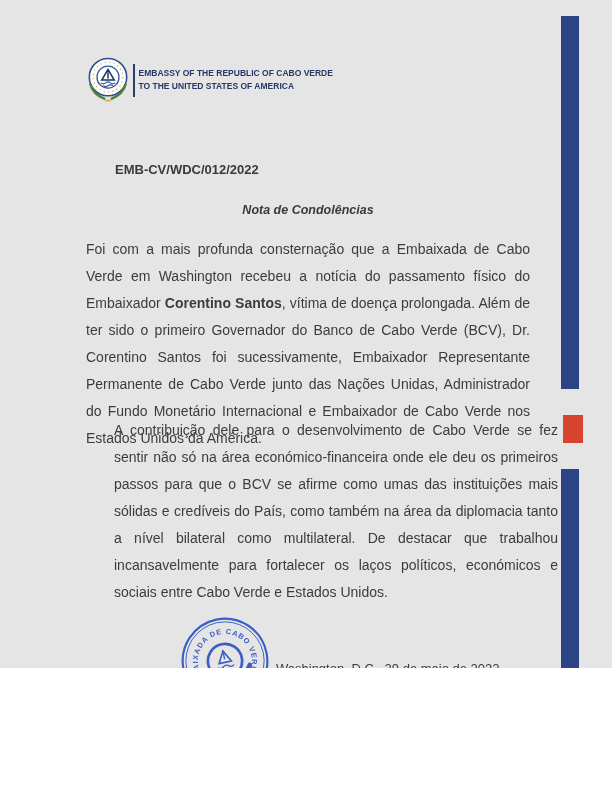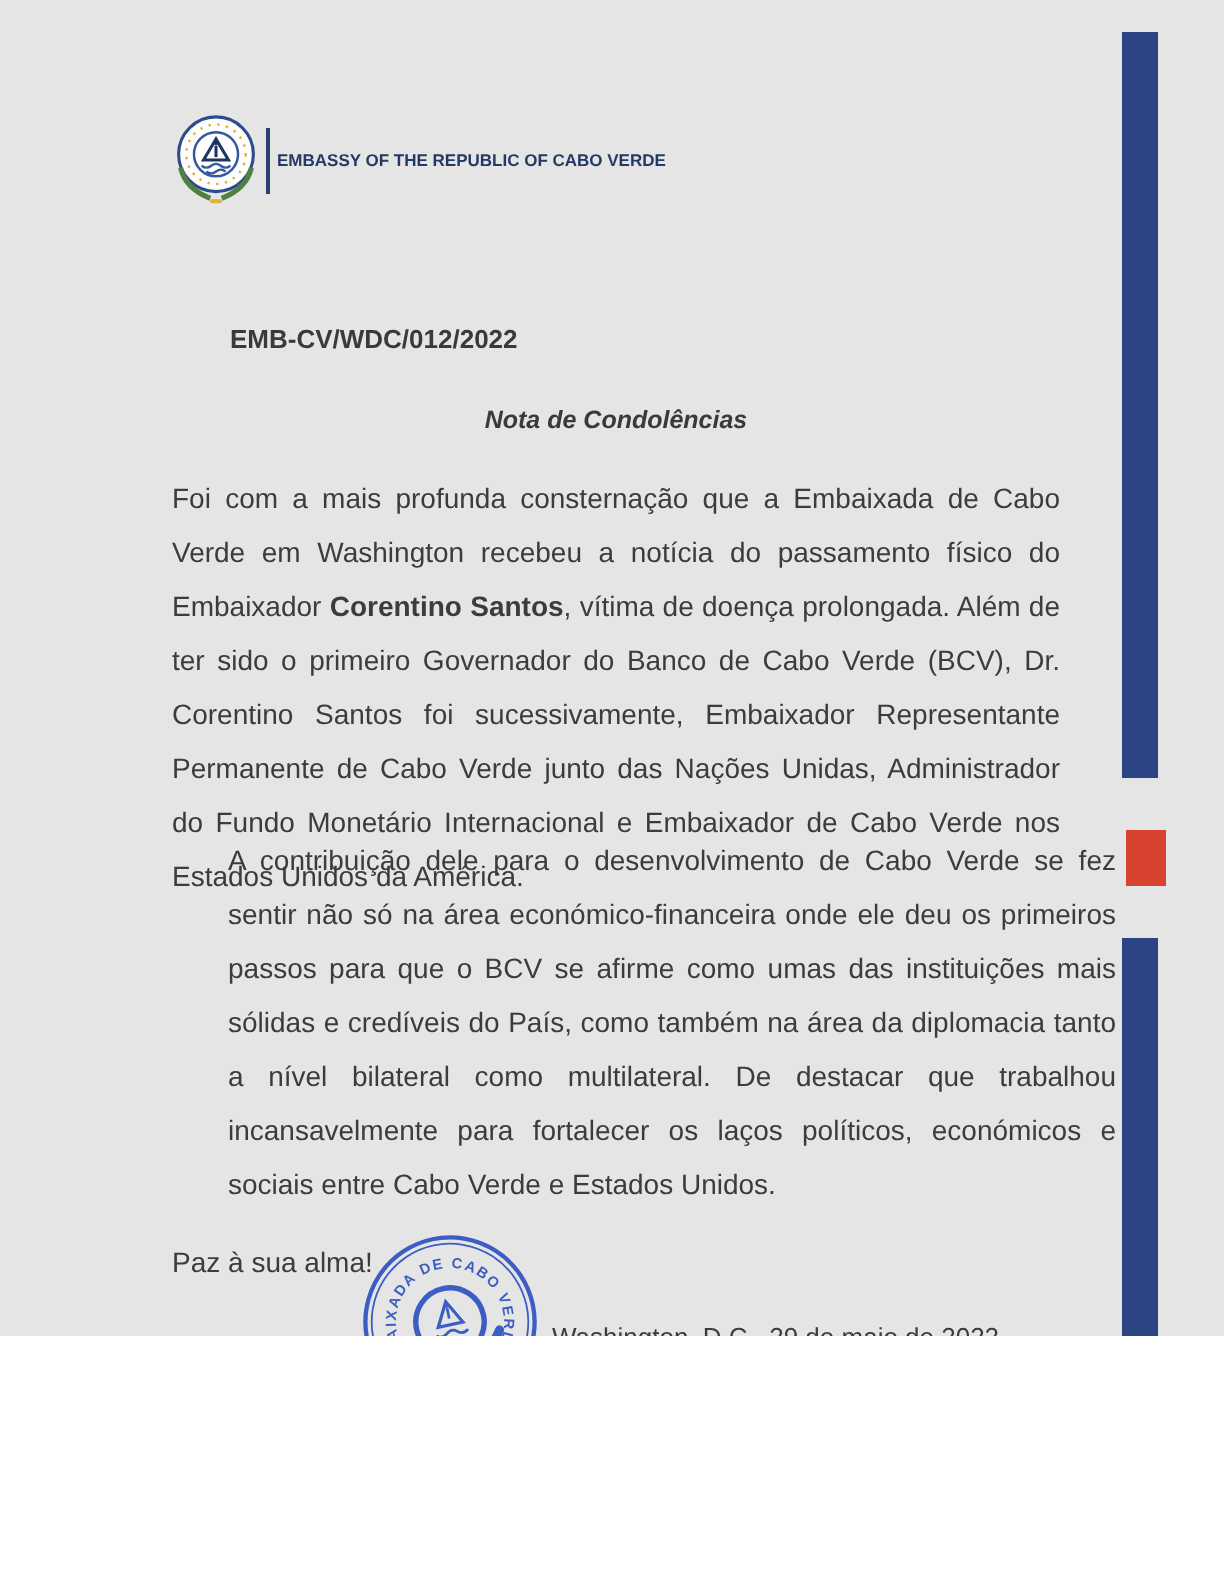--- a/index.html
+++ b/index.html
@@ -71,33 +71,33 @@
         <path d="M16.5,29 q2.5,2 5,0 q2.5,-2 5,0 q2.5,2 5,0" fill="none" stroke="#3558a0" stroke-width="1.2"></path>
         <path d="M19,32 q2.5,2 5,0 q2.5,-2 5,0" fill="none" stroke="#3558a0" stroke-width="1.2"></path>
         <path d="M5.5,30 Q8,41 21,46" fill="none" stroke="#4e8040" stroke-width="2.6"></path>
         <path d="M42.5,30 Q40,41 27,46" fill="none" stroke="#4e8040" stroke-width="2.6"></path>
         <path d="M21,47.5 h6" stroke="#d9b43a" stroke-width="2"></path>
       </svg>
     </span>
     <span class="header-sep"></span>
     <div class="org-text">
       <div>EMBASSY OF THE REPUBLIC OF CABO VERDE</div>
+      <div>TO THE UNITED STATES OF AMERICA</div>
     </div>
   </div>
 
   <div class="content reference" style="position:absolute;padding-left:29px;">EMB-CV/WDC/012/2022</div>
 
   <div class="content doc-title" style="position:absolute;">Nota de Condolências</div>
 
   <div class="content para p1" style="position:absolute;"><span>Foi com a mais profunda consternação que a Embaixada de Cabo Verde em Washington recebeu a notícia do passamento físico do Embaixador </span><span class="bold">Corentino Santos</span><span>, vítima de doença prolongada. Além de ter sido o primeiro Governador do Banco de Cabo Verde (BCV), Dr. Corentino Santos foi sucessivamente, Embaixador Representante Permanente de Cabo Verde junto das Nações Unidas, Administrador do Fundo Monetário Internacional e Embaixador de Cabo Verde nos Estados Unidos da América.</span></div>
 
   <div class="content para p2" style="position:absolute;">A contribuição dele para o desenvolvimento de Cabo Verde se fez sentir não só na área económico-financeira onde ele deu os primeiros passos para que o BCV se afirme como umas das instituições mais sólidas e credíveis do País, como também na área da diplomacia tanto a nível bilateral como multilateral.  De destacar que trabalhou incansavelmente para fortalecer os laços políticos, económicos e sociais entre Cabo Verde e Estados Unidos.</div>
 
 
-  <div class="content para p4" style="position:absolute;">Paz à sua alma!</div>
 
   <div class="stamp">
     <svg viewBox="0 0 100 100" aria-hidden="true">
       <defs>
         <path id="arcTop" d="M28.8,71.2 A30,30 0 1 1 71.2,71.2" fill="none"></path>
         <path id="arcBot" d="M31.5,82 A37,37 0 0 0 68.5,82" fill="none"></path>
       </defs>
       <g stroke="#2e52c2" fill="none">
         <circle cx="50" cy="50" r="47" stroke-width="2.4"></circle>
         <circle cx="50" cy="50" r="43.5" stroke-width="1"></circle>

